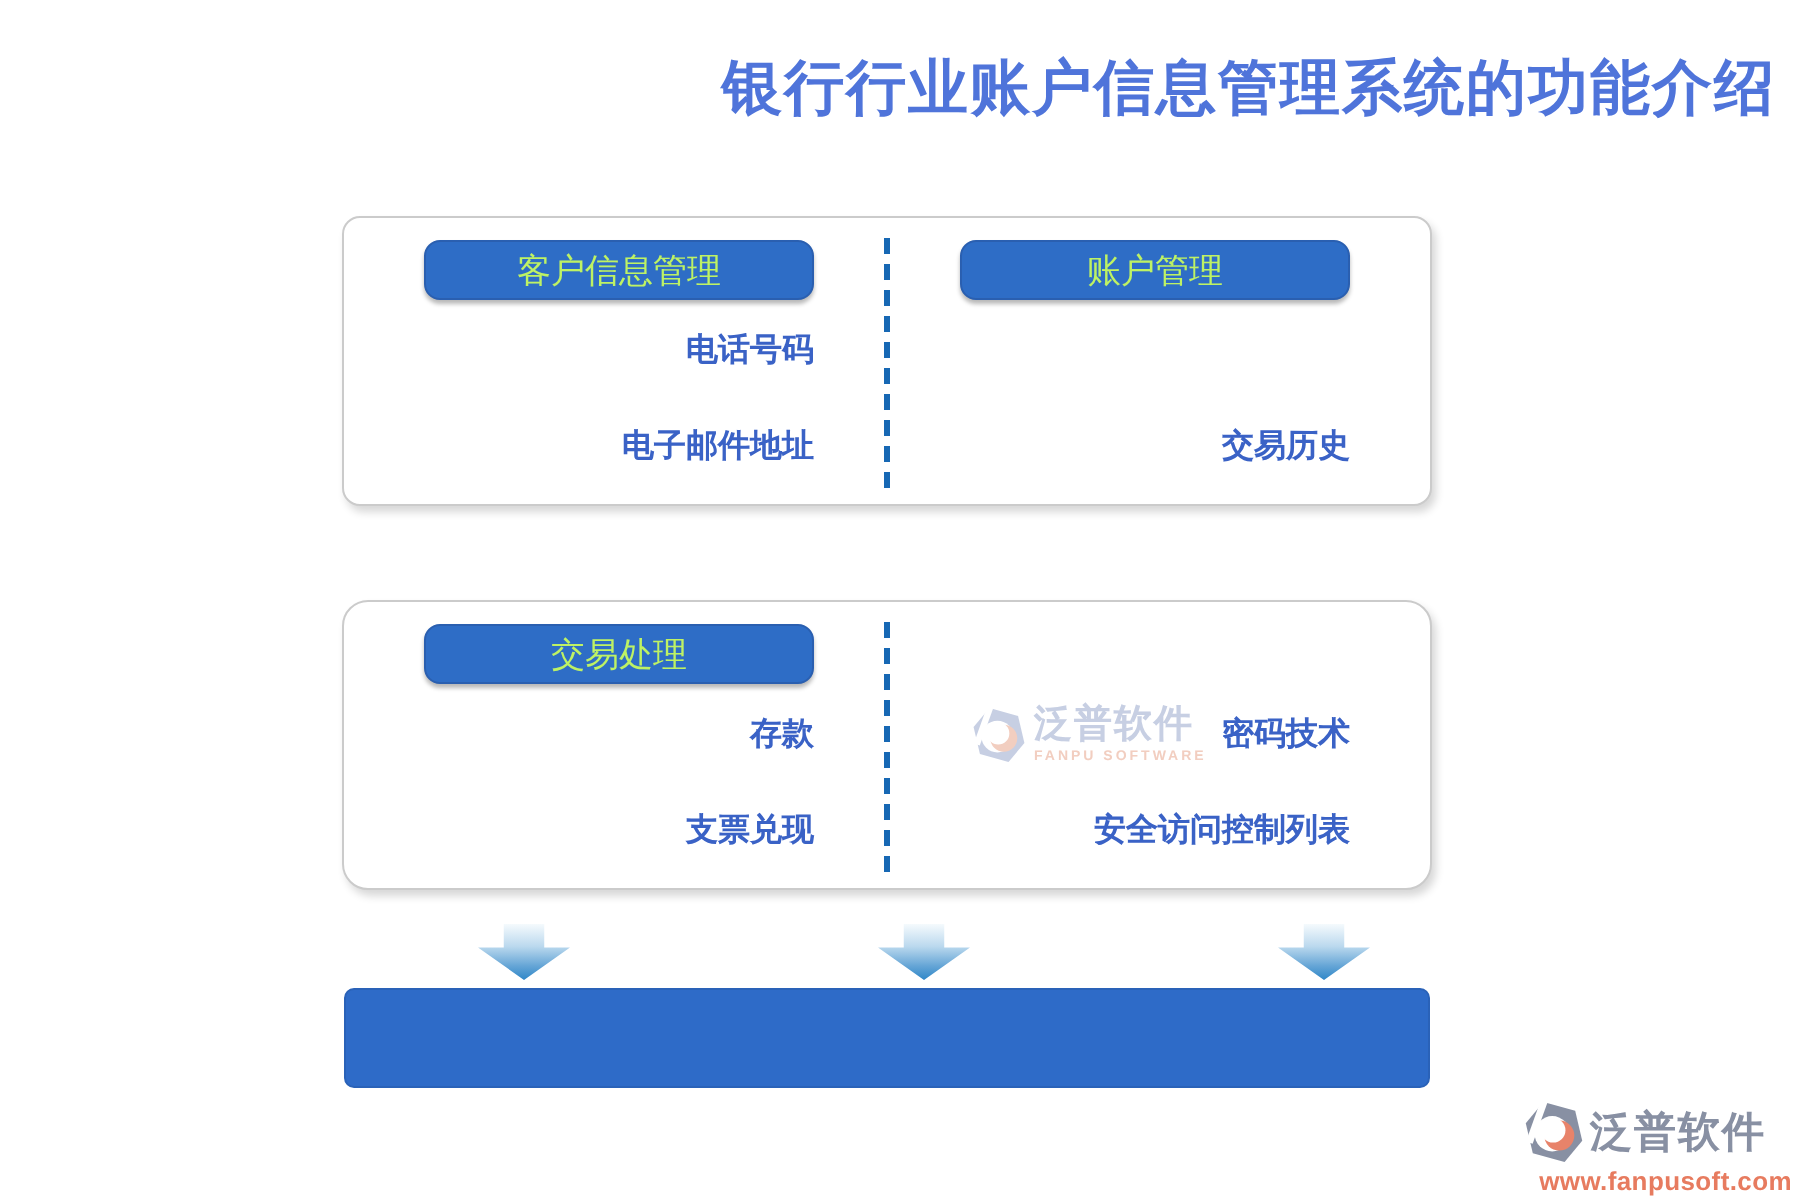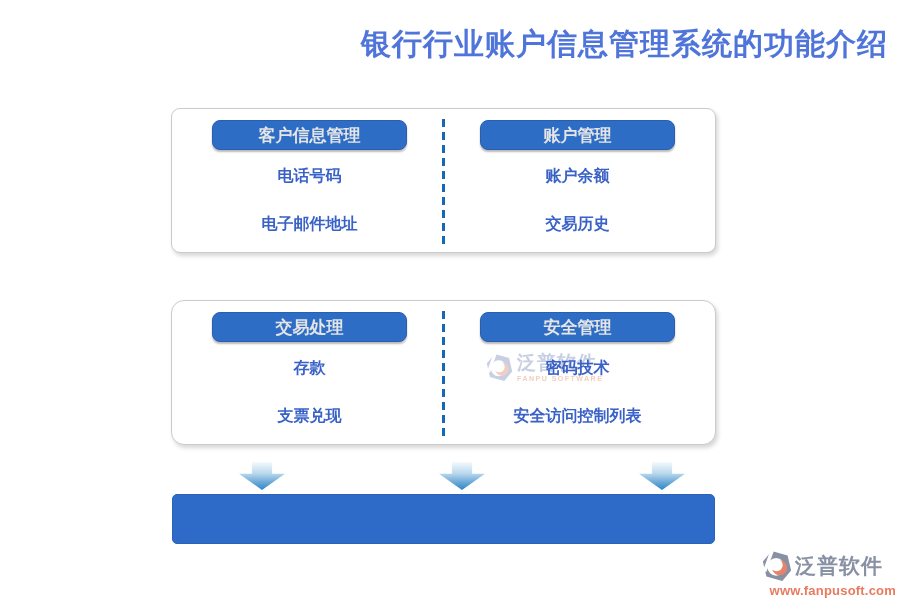--- a/index.html
+++ b/index.html
@@ -17,26 +17,26 @@
     box-shadow:2px 3px 4px rgba(0,0,0,0.16);
   }
   .card1{top:108px;}
   .card2{top:300px;border-radius:13px;}
   .col{position:absolute;top:0;width:195px;height:100%;}
   .col-left{left:40px;}
   .col-right{left:308px;}
   .pill{
     position:absolute;left:0;top:11px;width:195px;height:30px;line-height:30px;
     background:#2E6DC6;border:1px solid #2A5FB0;border-radius:8px;box-sizing:border-box;
-    color:#e5e5e5;font-size:17px;font-weight:bold;text-align:center;
+    color:#bef264;font-size:17px;font-weight:normal;text-align:center;
     box-shadow:0 2px 2px rgba(0,0,0,0.28);
   }
   .item{
     position:absolute;left:0;width:195px;height:22px;line-height:22px;
-    text-align:center;color:#3A62C6;font-size:16px;font-weight:bold;z-index:2;
+    text-align:right;color:#3A62C6;font-size:16px;font-weight:bold;z-index:2;
   }
   .item1{top:56px;}
   .item2{top:104px;}
   .divider{
     position:absolute;left:270px;top:10px;width:3px;height:129px;
     background:repeating-linear-gradient(to bottom,#1768B4 0 8px,transparent 8px 13px);
   }
   .watermark{
     position:absolute;left:314px;top:52px;display:flex;align-items:flex-start;z-index:1;
   }
@@ -69,21 +69,20 @@
 
   <section class="card card1">
     <div class="col col-left">
       <div class="pill">客户信息管理</div>
       <div class="item item1">电话号码</div>
       <div class="item item2">电子邮件地址</div>
     </div>
     <div class="divider"></div>
     <div class="col col-right">
       <div class="pill">账户管理</div>
-      <div class="item item1">账户余额</div>
       <div class="item item2">交易历史</div>
     </div>
   </section>
 
   <section class="card card2">
     <div class="col col-left">
       <div class="pill">交易处理</div>
       <div class="item item2">支票兑现</div>
       <div class="item item1">存款</div>
     </div>
@@ -95,21 +94,20 @@
         <circle cx="20" cy="20" r="8.5" fill="#F2CEC0"></circle>
         <circle cx="16.5" cy="17" r="7" fill="#ffffff"></circle>
         <line x1="12" y1="-1" x2="3" y2="24" stroke="#ffffff" stroke-width="4"></line>
       </svg>
       <div class="wm-text">
         <div class="wm-name">泛普软件</div>
         <div class="wm-sub">FANPU SOFTWARE</div>
       </div>
     </div>
     <div class="col col-right">
-      <div class="pill">安全管理</div>
       <div class="item item2">安全访问控制列表</div>
       <div class="item item1">密码技术</div>
     </div>
   </section>
 
   <div class="arrow arrow-1"></div>
   <div class="arrow arrow-2"></div>
   <div class="arrow arrow-3"></div>
 
   <div class="bar"></div>

